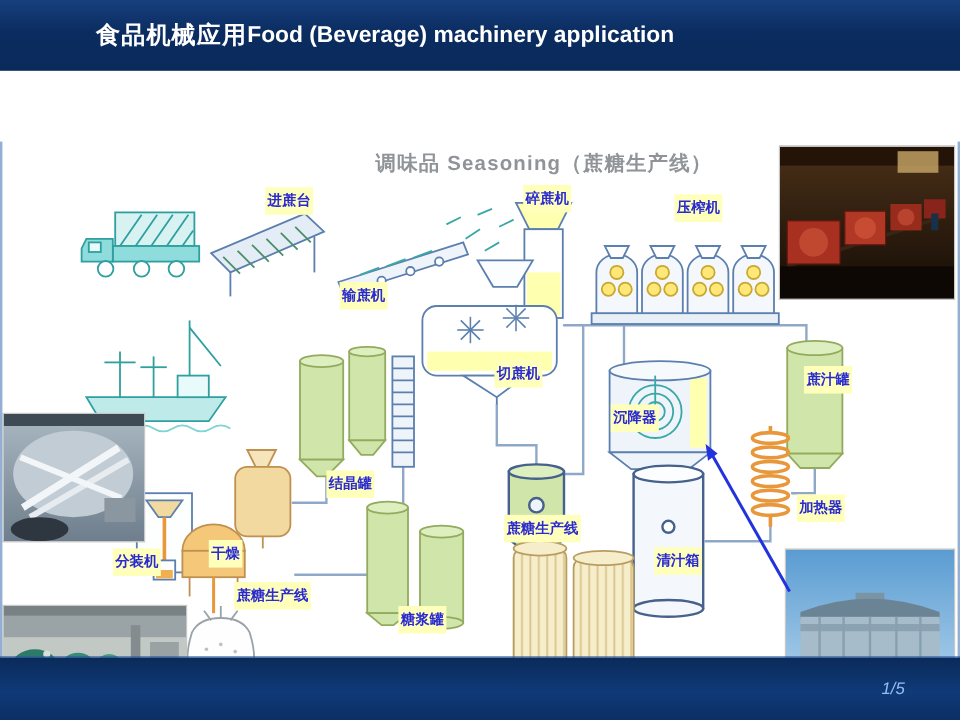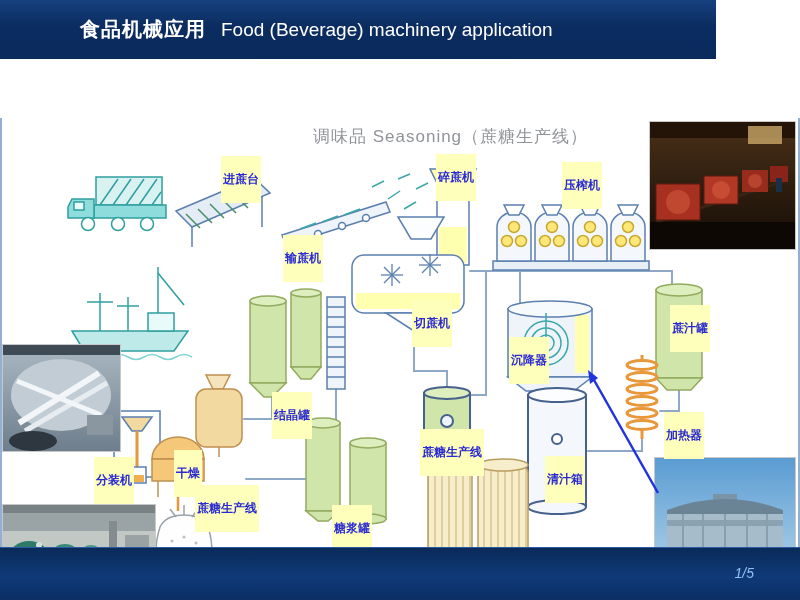--- a/index.html
+++ b/index.html
@@ -1,28 +1,28 @@
 <!DOCTYPE html>
 <html><head>
 <meta charset="utf-8">
 <style>
   html,body{margin:0;padding:0;}
   body{width:800px;height:600px;position:relative;overflow:hidden;background:#fff;
        font-family:"Liberation Sans",sans-serif;}
-  .header{position:absolute;top:0;left:0;width:716px;height:59px;z-index:6;
+  .header{position:absolute;top:0;left:0;width:800px;height:59px;z-index:6;
           background:linear-gradient(180deg,#16407e 0%,#0b2c60 45%,#0a2a5c 100%);
           display:flex;align-items:center;padding-left:80px;box-sizing:border-box;}
   .title-cn{color:#fff;font-size:20px;font-weight:bold;letter-spacing:1px;}
-  .title-en{color:#fff;font-size:19px;font-weight:normal;margin-left:15px;}
+  .title-en{color:#fff;font-size:19px;font-weight:bold;}
   .content{position:absolute;top:59px;left:0;width:800px;height:488px;background:#fff;}
   .edge{position:absolute;top:59px;height:488px;width:2px;background:#93b0d4;z-index:3;}
-  .diagram-title{position:absolute;left:313px;top:66px;font-size:17px;font-weight:normal;
+  .diagram-title{position:absolute;left:313px;top:66px;font-size:17px;font-weight:bold;
                  color:#909499;letter-spacing:1px;z-index:4;}
   .mlabel{position:absolute;background:#ffffbc;color:#2a2ad2;font-size:12px;font-weight:bold;
-          line-height:15px;padding:16px 2px;white-space:nowrap;z-index:4;}
+          line-height:15px;padding:4px 2px;white-space:nowrap;z-index:4;}
   .diagram-svg{position:absolute;top:0;left:0;z-index:1;}
   .overlay-svg{position:absolute;top:0;left:0;z-index:5;pointer-events:none;}
   .photo{position:absolute;z-index:2;overflow:hidden;box-shadow:0 0 0 1px #c8c8c8;}
   .photo svg{display:block;}
   .footer{position:absolute;bottom:0;left:0;width:800px;height:53px;z-index:6;
           background:linear-gradient(180deg,#0a2a5a 0%,#0f3a78 55%,#0b2e64 100%);
           border-top:1px solid #2a5aa0;box-sizing:border-box;}
   .brand{position:absolute;left:72px;top:13px;display:flex;align-items:center;gap:7px;
          color:#fff;font-size:15px;font-weight:bold;letter-spacing:.5px;}
   .page-num{position:absolute;right:46px;top:17px;color:#8fc0f0;font-size:14px;font-style:italic;}

